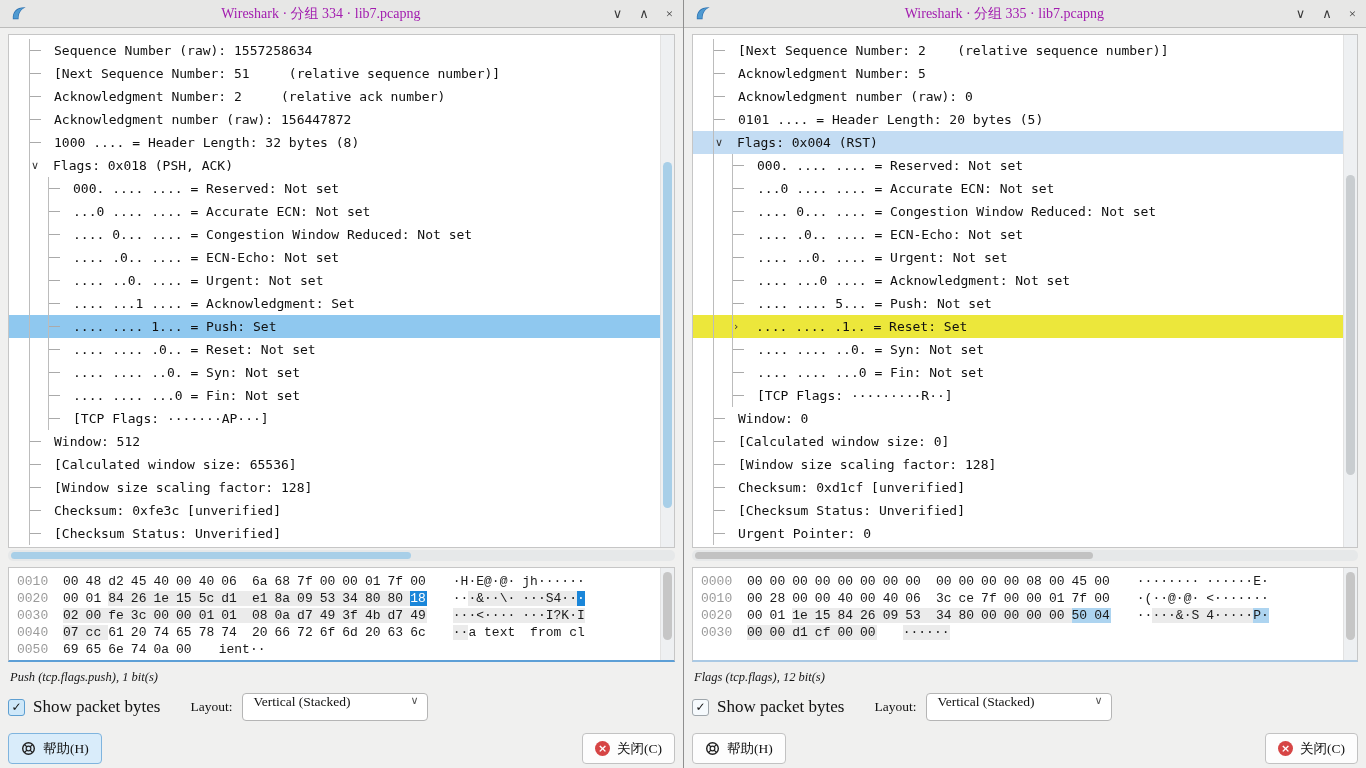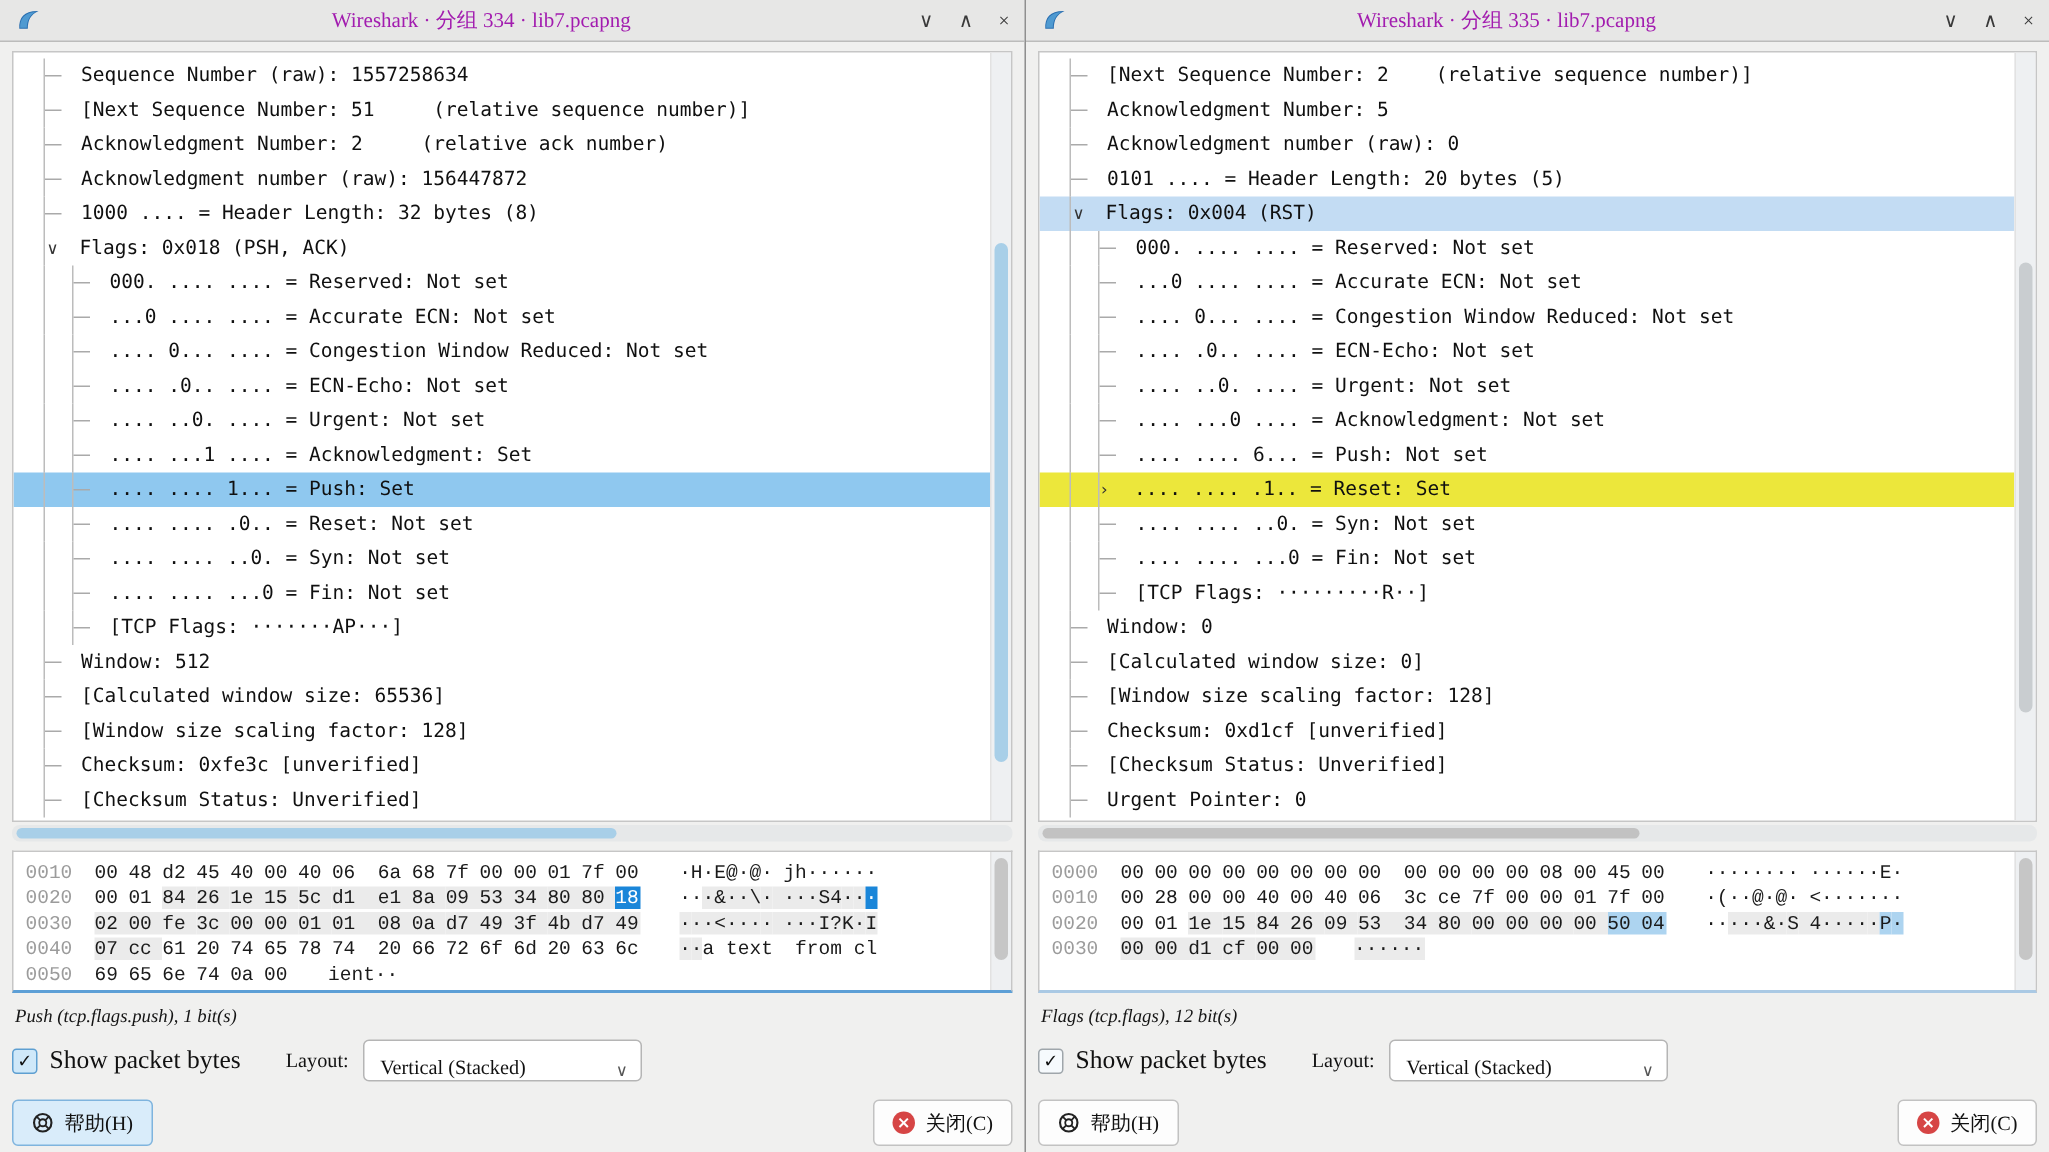--- a/index.html
+++ b/index.html
@@ -55,21 +55,21 @@
   .agap{display:inline-block;width:7px;}
   .hex-vthumb{top:4px;height:68px;}
   
   .hint{margin:8px 0 0 2px;height:15px;font-style:italic;font-size:12.5px;color:#151515;}
   .ctlrow{margin-top:8px;height:28px;display:flex;align-items:center;flex:none;}
   .cb{width:17px;height:17px;box-sizing:border-box;border-radius:3px;border:1px solid #9aa0a6;background:#fff;display:flex;align-items:center;justify-content:center;font-size:12px;font-weight:bold;color:#111;font-family:"DejaVu Sans",sans-serif;}
   .w0 .cb{background:#cfe8f9;border-color:#5e9fd1;}
   .w1 .cb{background:#f6fafd;border-color:#9fa6ab;}
   .cblabel{margin-left:8px;font-size:17px;color:#111;}
   .laylabel{margin-left:30px;font-size:13.5px;color:#111;}
-  .combo{margin-left:10px;width:186px;height:28px;box-sizing:border-box;background:#fff;border:1px solid #b5b5b5;border-radius:4px;display:flex;align-items:flex-end;padding:0 9px 0 10px;font-size:13.5px;color:#111;}
+  .combo{margin-left:10px;width:186px;height:28px;box-sizing:border-box;background:#fff;border:1px solid #b5b5b5;border-radius:4px;display:flex;align-items:flex-start;padding:0 9px 0 10px;font-size:13.5px;color:#111;}
   .combo .chev{margin-left:auto;color:#555;font-size:11px;font-family:"DejaVu Sans",sans-serif;}
   .btnrow{margin-top:12px;display:flex;justify-content:space-between;align-items:center;flex:none;}
   .btn{height:31px;box-sizing:border-box;border-radius:4px;border:1px solid #c2c2c2;background:#fdfdfd;display:flex;align-items:center;padding:0 12px;font-size:13.5px;gap:7px;color:#111;}
   .w0 .btn-help{background:#d9ecfa;border-color:#7fb4de;}
   .closeicon{width:15px;height:15px;flex:none;border-radius:50%;background:#d64545;color:#fff;display:flex;align-items:center;justify-content:center;font-size:11px;font-weight:bold;line-height:1;font-family:"DejaVu Sans",sans-serif;}
 </style>
 </head>
 <body>
 
 <div class="desktop">
@@ -365,21 +365,21 @@
               <span class="zone">
                 <span class="tick"></span>
               </span>
               <span class="tlabel">.... ...0 .... = Acknowledgment: Not set</span>
             </div>
             <div class="trow">
               <span class="zone0"></span>
               <span class="zone">
                 <span class="tick"></span>
               </span>
-              <span class="tlabel">.... .... 6... = Push: Not set</span>
+              <span class="tlabel">.... .... 5... = Push: Not set</span>
             </div>
             <div class="trow hl-warn">
               <span class="zone0"></span>
               <span class="zone exp">›</span>
               <span class="tlabel">.... .... .1.. = Reset: Set</span>
             </div>
             <div class="trow">
               <span class="zone0"></span>
               <span class="zone">
                 <span class="tick"></span>

